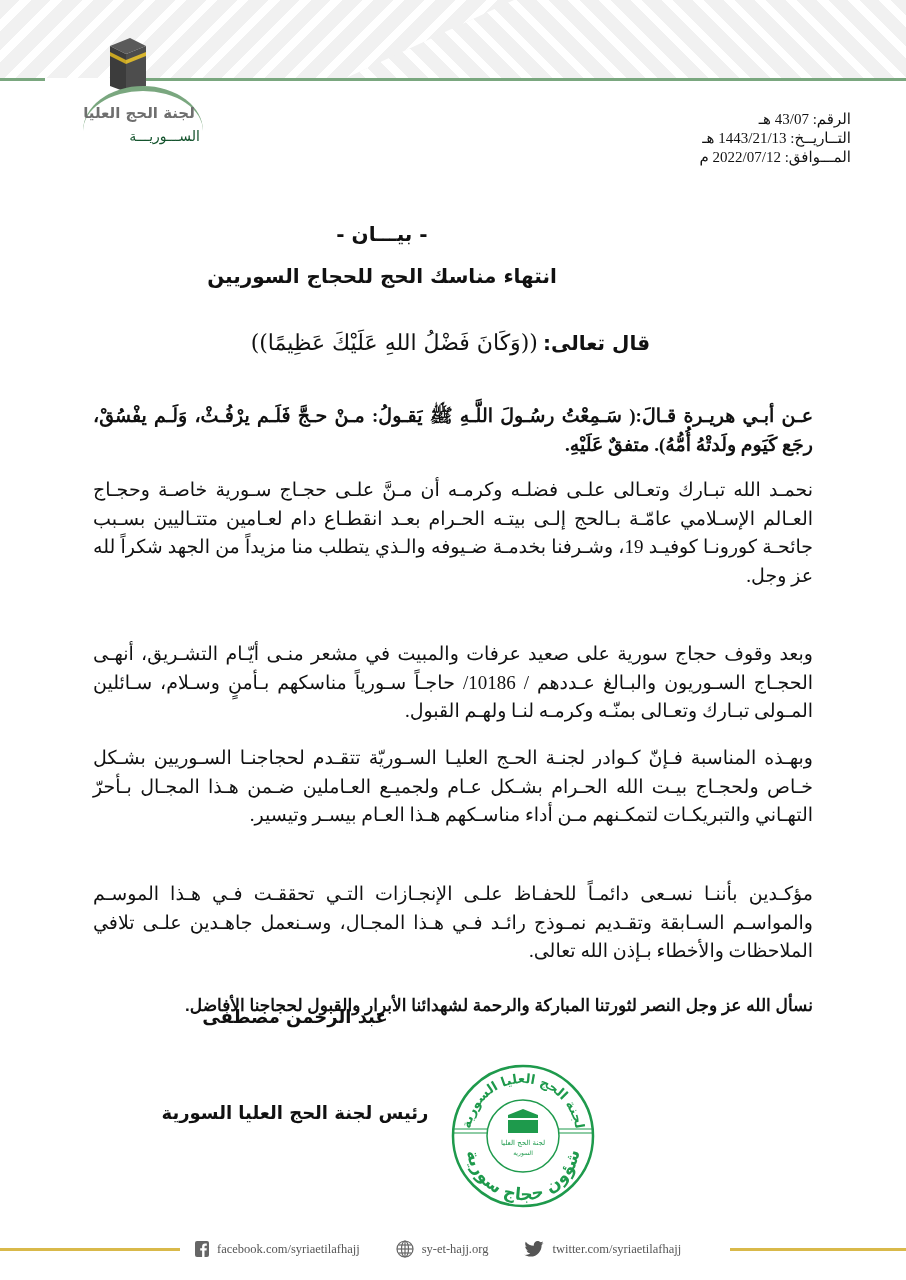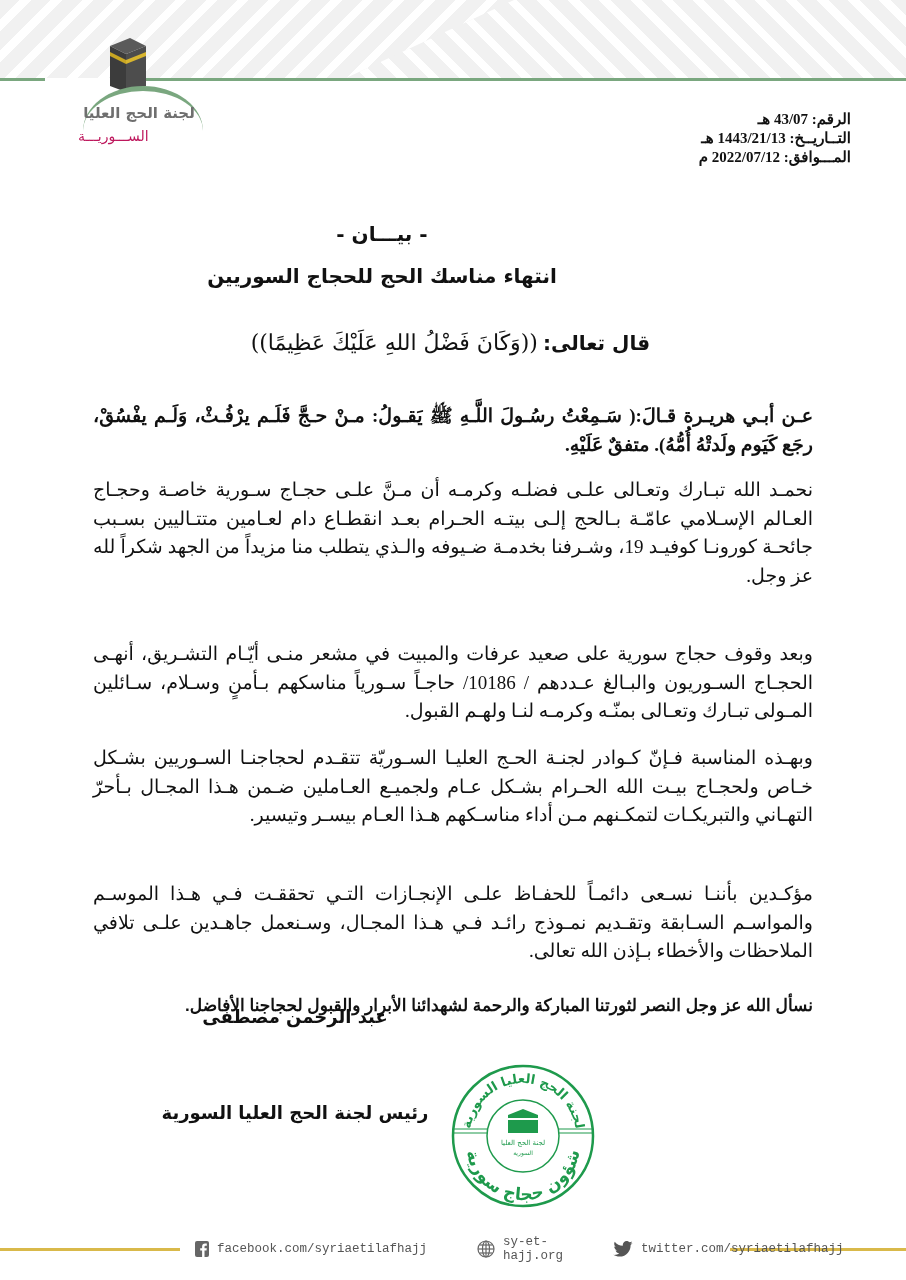--- a/index.html
+++ b/index.html
@@ -33,27 +33,27 @@
   .kaaba { position: absolute; left: 30px; top: 0; width: 40px; height: 56px; }
   .logo-arc {
     position: absolute; left: 5px; top: 50px; width: 120px; height: 40px;
     border-top: 5px solid #7aa77f; border-radius: 50% 50% 0 0 / 100% 100% 0 0;
   }
   .logo-text1 {
     position: absolute; left: 0; top: 68px; width: 122px; text-align: center;
     direction: rtl; font-size: 15px; color: #6f6f6f; font-weight: bold;
   }
   .logo-text2 {
-    position: absolute; left: 0; top: 92px; width: 122px; text-align: left;
-    direction: rtl; font-size: 14px; color: #be185d; letter-spacing: 3px;
+    position: absolute; left: 0; top: 92px; width: 122px; text-align: right;
+    direction: rtl; font-size: 14px; color: #14532d; letter-spacing: 3px;
   }
 
   .meta {
     position: absolute; right: 55px; top: 110px; direction: rtl; text-align: right;
-    font-family: "Liberation Serif", serif; font-weight: bold; font-size: 15px; line-height: 19px;
+    font-family: "Liberation Serif", serif; font-weight: normal; font-size: 15px; line-height: 19px;
   }
   .meta div { white-space: nowrap; }
 
   .title {
     position: absolute; left: 0; width: 764px; text-align: center; direction: rtl;
     font-weight: bold;
   }
   .title.t1 { top: 222px; font-size: 20px; }
   .title.t2 { top: 264px; font-size: 20px; }
 
@@ -88,22 +88,22 @@
     direction: rtl; font-weight: bold; font-size: 18px;
   }
 
   .stamp { position: absolute; left: 450px; top: 1063px; width: 146px; height: 146px; }
 
   .footer-line { position: absolute; top: 1248px; height: 3px; background: #d9b94a; }
   .footer-line.left { left: 0; width: 180px; }
   .footer-line.right { left: 730px; width: 176px; }
   .footer {
     position: absolute; left: 195px; top: 1236px; width: 530px; height: 26px;
-    display: flex; align-items: center; gap: 14px;
-    font-family: Liberation Mono, monospace; font-size: 12.5px; color: #555;
+    display: flex; align-items: center; gap: 0;
+    font-family: Liberation Serif, serif; font-size: 12.5px; color: #555;
   }
   .footer .item { display: flex; align-items: center; }
   .footer .item.fb { margin-right: 36px; }
   .footer .item.web { margin-right: 36px; }
   .footer .ico { margin-right: 8px; display: inline-flex; }
 </style>
 </head>
 <body>
 
 <div class="header-band">

